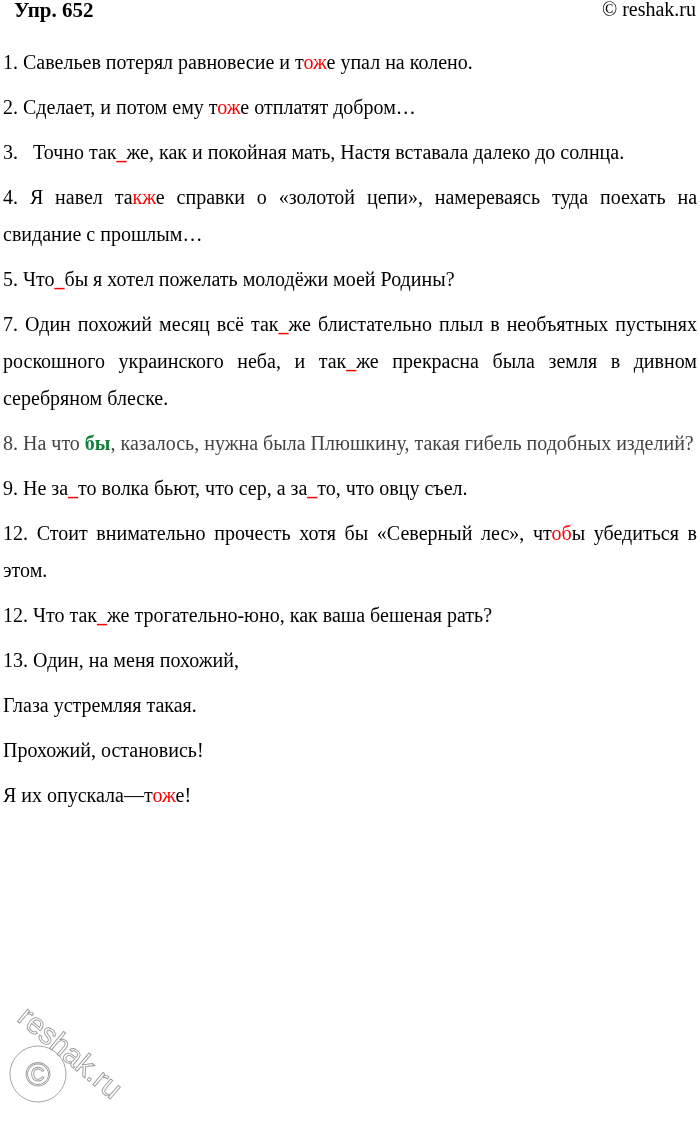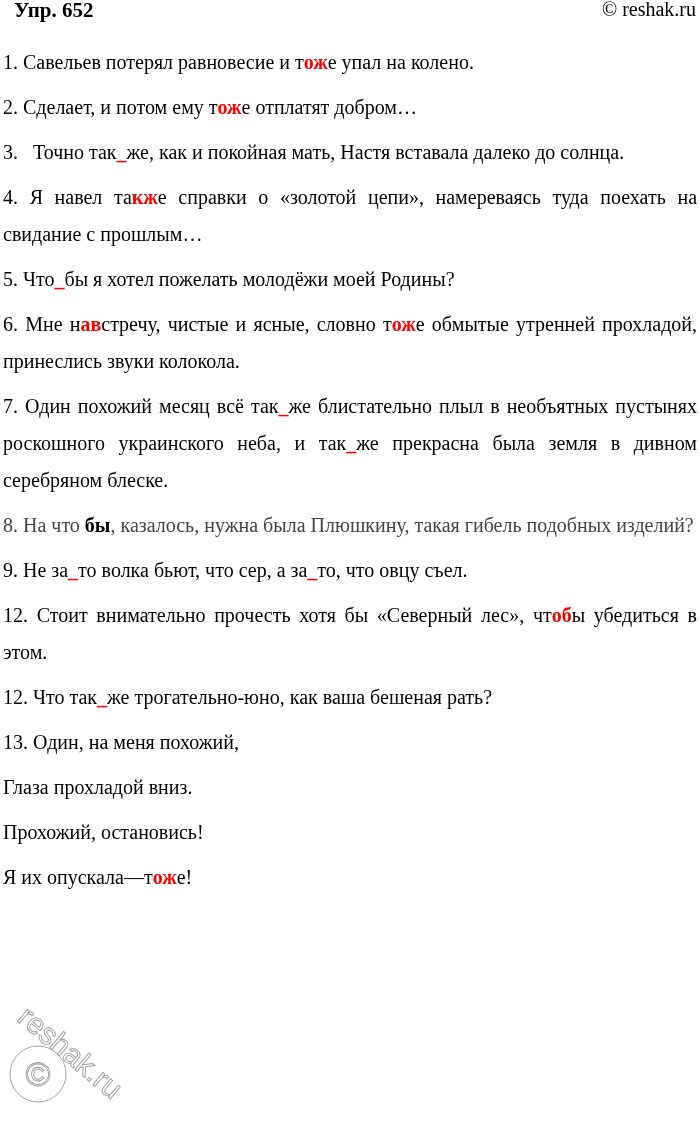--- a/index.html
+++ b/index.html
@@ -6,22 +6,22 @@
   body {
     width: 700px; height: 1132px; position: relative; overflow: hidden;
     font-family: "Liberation Serif", serif; color: #000;
   }
   .header { position: absolute; left: 12px; right: 0; top: 0; height: 26px; }
   .ex-title { position: absolute; left: 2px; top: -2px; font-weight: bold; font-size: 21px; }
   .copyright { position: absolute; right: 4px; top: -2px; font-size: 20px; }
   .content { position: absolute; left: 3px; top: 44px; width: 694px; }
   .item { font-size: 20px; line-height: 37px; margin: 0 0 8px 0; text-align: justify; }
   .item.gray { color: #444; }
-  .hl { color: #ff0000; font-weight: bold; }
-  .bold { font-weight: bold; color: #000000; }
+  .hl { color: #ff0000; font-weight: normal; }
+  .bold { font-weight: bold; color: #15803d; }
   .us { color: #ff0000; font-weight: bold; }
   .poem-line { font-size: 20px; line-height: 37px; margin: 0 0 8px 0; }
   .watermark {
     position: absolute; left: -2px; top: 992px; width: 180px; height: 140px;
     pointer-events: none;
   }
 </style>
 </head>
 <body>
 
@@ -34,35 +34,34 @@
   <p class="item"><span>1.</span> <span>Савельев потерял равновесие и т</span><span class="hl">ож</span><span>е упал на колено.</span></p>
 
   <p class="item"><span>2.</span> <span>Сделает, и потом ему т</span><span class="hl">ож</span><span>е отплатят добром…</span></p>
 
   <p class="item"><span>3.</span>&nbsp;&nbsp; <span>Точно так</span><span class="us">_</span><span>же, как и покойная мать,  Настя  вставала  далеко  до солнца.</span></p>
 
   <p class="item"><span>4.</span> <span>Я навел та</span><span class="hl">кж</span><span>е справки о «золотой цепи», намереваясь туда поехать на свидание с прошлым…</span></p>
 
   <p class="item"><span>5.</span> <span>Что</span><span class="us">_</span><span>бы я хотел пожелать молодёжи моей Родины?</span></p>
 
-  <p class="item"><span>6.</span> <span>Мне н</span><span class="hl">ав</span><span>стречу, чистые и ясные, словно т</span><span class="hl">ож</span><span>е обмытые утренней прохладой, принеслись звуки колокола.</span></p>
 
   <p class="item"><span>7.</span> <span>Один похожий месяц всё так</span><span class="us">_</span><span>же блистательно плыл в необъятных пустынях роскошного украинского неба, и так</span><span class="us">_</span><span>же прекрасна была земля в дивном серебряном блеске.</span></p>
 
   <p class="item gray"><span>8.</span> <span>На что </span><span class="bold">бы</span><span>, казалось, нужна была Плюшкину, такая гибель подобных изделий?</span></p>
 
   <p class="item"><span>9.</span> <span>Не за</span><span class="us">_</span><span>то волка бьют, что сер, а за</span><span class="us">_</span><span>то, что овцу съел.</span></p>
 
 
   <p class="item"><span>12.</span> <span>Стоит внимательно прочесть хотя бы «Северный лес», чт</span><span class="hl">об</span><span>ы убедиться в этом.</span></p>
 
   <p class="item"><span>12.</span> <span>Что так</span><span class="us">_</span><span>же трогательно-юно, как ваша бешеная рать?</span></p>
 
   <p class="poem-line"><span>13.</span> <span>Один, на меня похожий,</span></p>
-  <p class="poem-line">Глаза прохладой вниз.</p>
+  <p class="poem-line">Глаза устремляя такая.</p>
   <p class="poem-line">Прохожий, остановись!</p>
   <p class="poem-line"><span>Я их опускала—т</span><span class="hl">ож</span><span>е!</span></p>
 </div>
 
 <svg class="watermark" viewBox="0 0 180 140">
   <g fill="none" stroke="#9a9a9a" stroke-width="0.9">
     <circle cx="40" cy="82" r="28"></circle>
   </g>
   <text x="40" y="94" text-anchor="middle" font-size="34" font-family="Liberation Sans, sans-serif" fill="none" stroke="#9a9a9a" stroke-width="0.9">©</text>
   <text x="0" y="0" transform="translate(18,28) rotate(40)" font-size="30" font-family="Liberation Sans, sans-serif" fill="none" stroke="#9a9a9a" stroke-width="0.9">reshak.ru</text>

